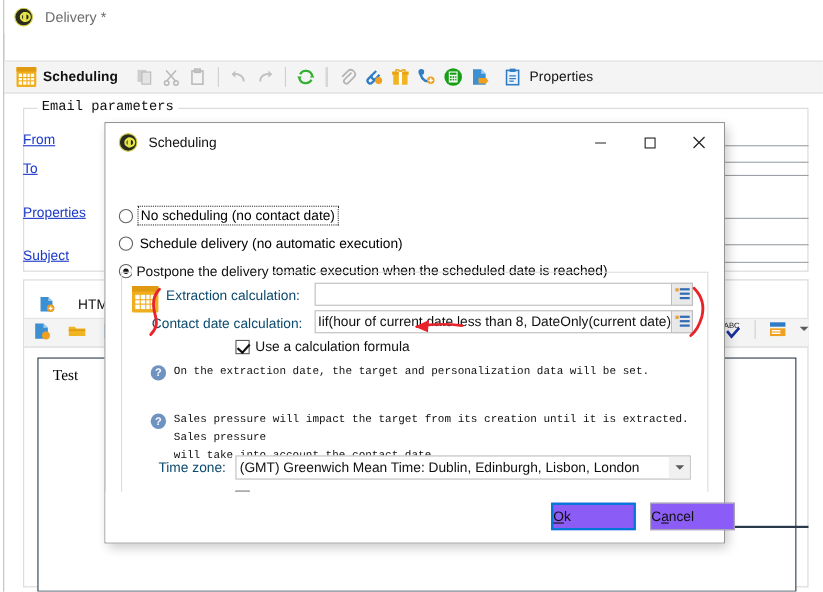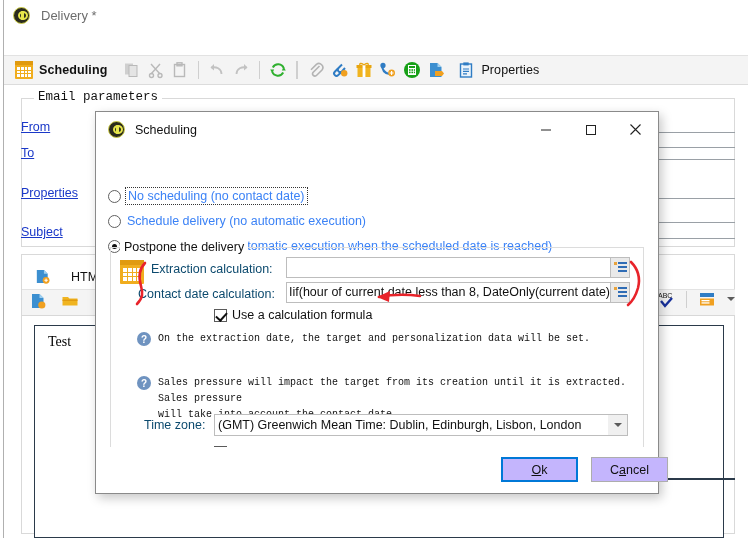--- a/index.html
+++ b/index.html
@@ -164,21 +164,21 @@
   }
   .dlg-body {
     position: absolute; left: 0; top: 35px;
     width: 562px; height: 346px;
     background: #ffffff;
   }
 
   .radio-row {
     position: absolute;
     display: flex; align-items: center;
-    font-size: 12.5px; color: #3b82f6; text-align: right;
+    font-size: 12.5px; color: #000000; text-align: right;
   }
   .radio {
     width: 13px; height: 13px; border-radius: 50%;
     border: 1px solid #606060; background: #fff;
     margin-right: 6px; flex: 0 0 auto; position: relative;
   }
   .radio.checked::after {
     content: ""; position: absolute;
     left: 3px; top: 3px; width: 5px; height: 5px;
     border-radius: 50%; background: #111;
@@ -284,24 +284,24 @@
           border-right: 4px solid transparent; border-top: 4px solid #5b5b5b; }
 
   .dlg-footer {
     position: absolute; left: 0; bottom: 0;
     width: 562px; height: 46px;
     background: #ffffff;
   }
   .btn {
     position: absolute;
     width: 77px; height: 25px;
-    background: #c4b5fd;
+    background: #8b5cf6;
     border: 1px solid #adadad;
     font-size: 12.5px; color: #111;
-    display: flex; align-items: center; justify-content: center;
+    display: flex; align-items: center; 
     cursor: default;
   }
   .btn.default { border: 2px solid #0078d7; }
   .btn u { text-decoration: underline; }
 
   
   .annot { position: absolute; pointer-events: none; }
 
   
   .bg-tool {

